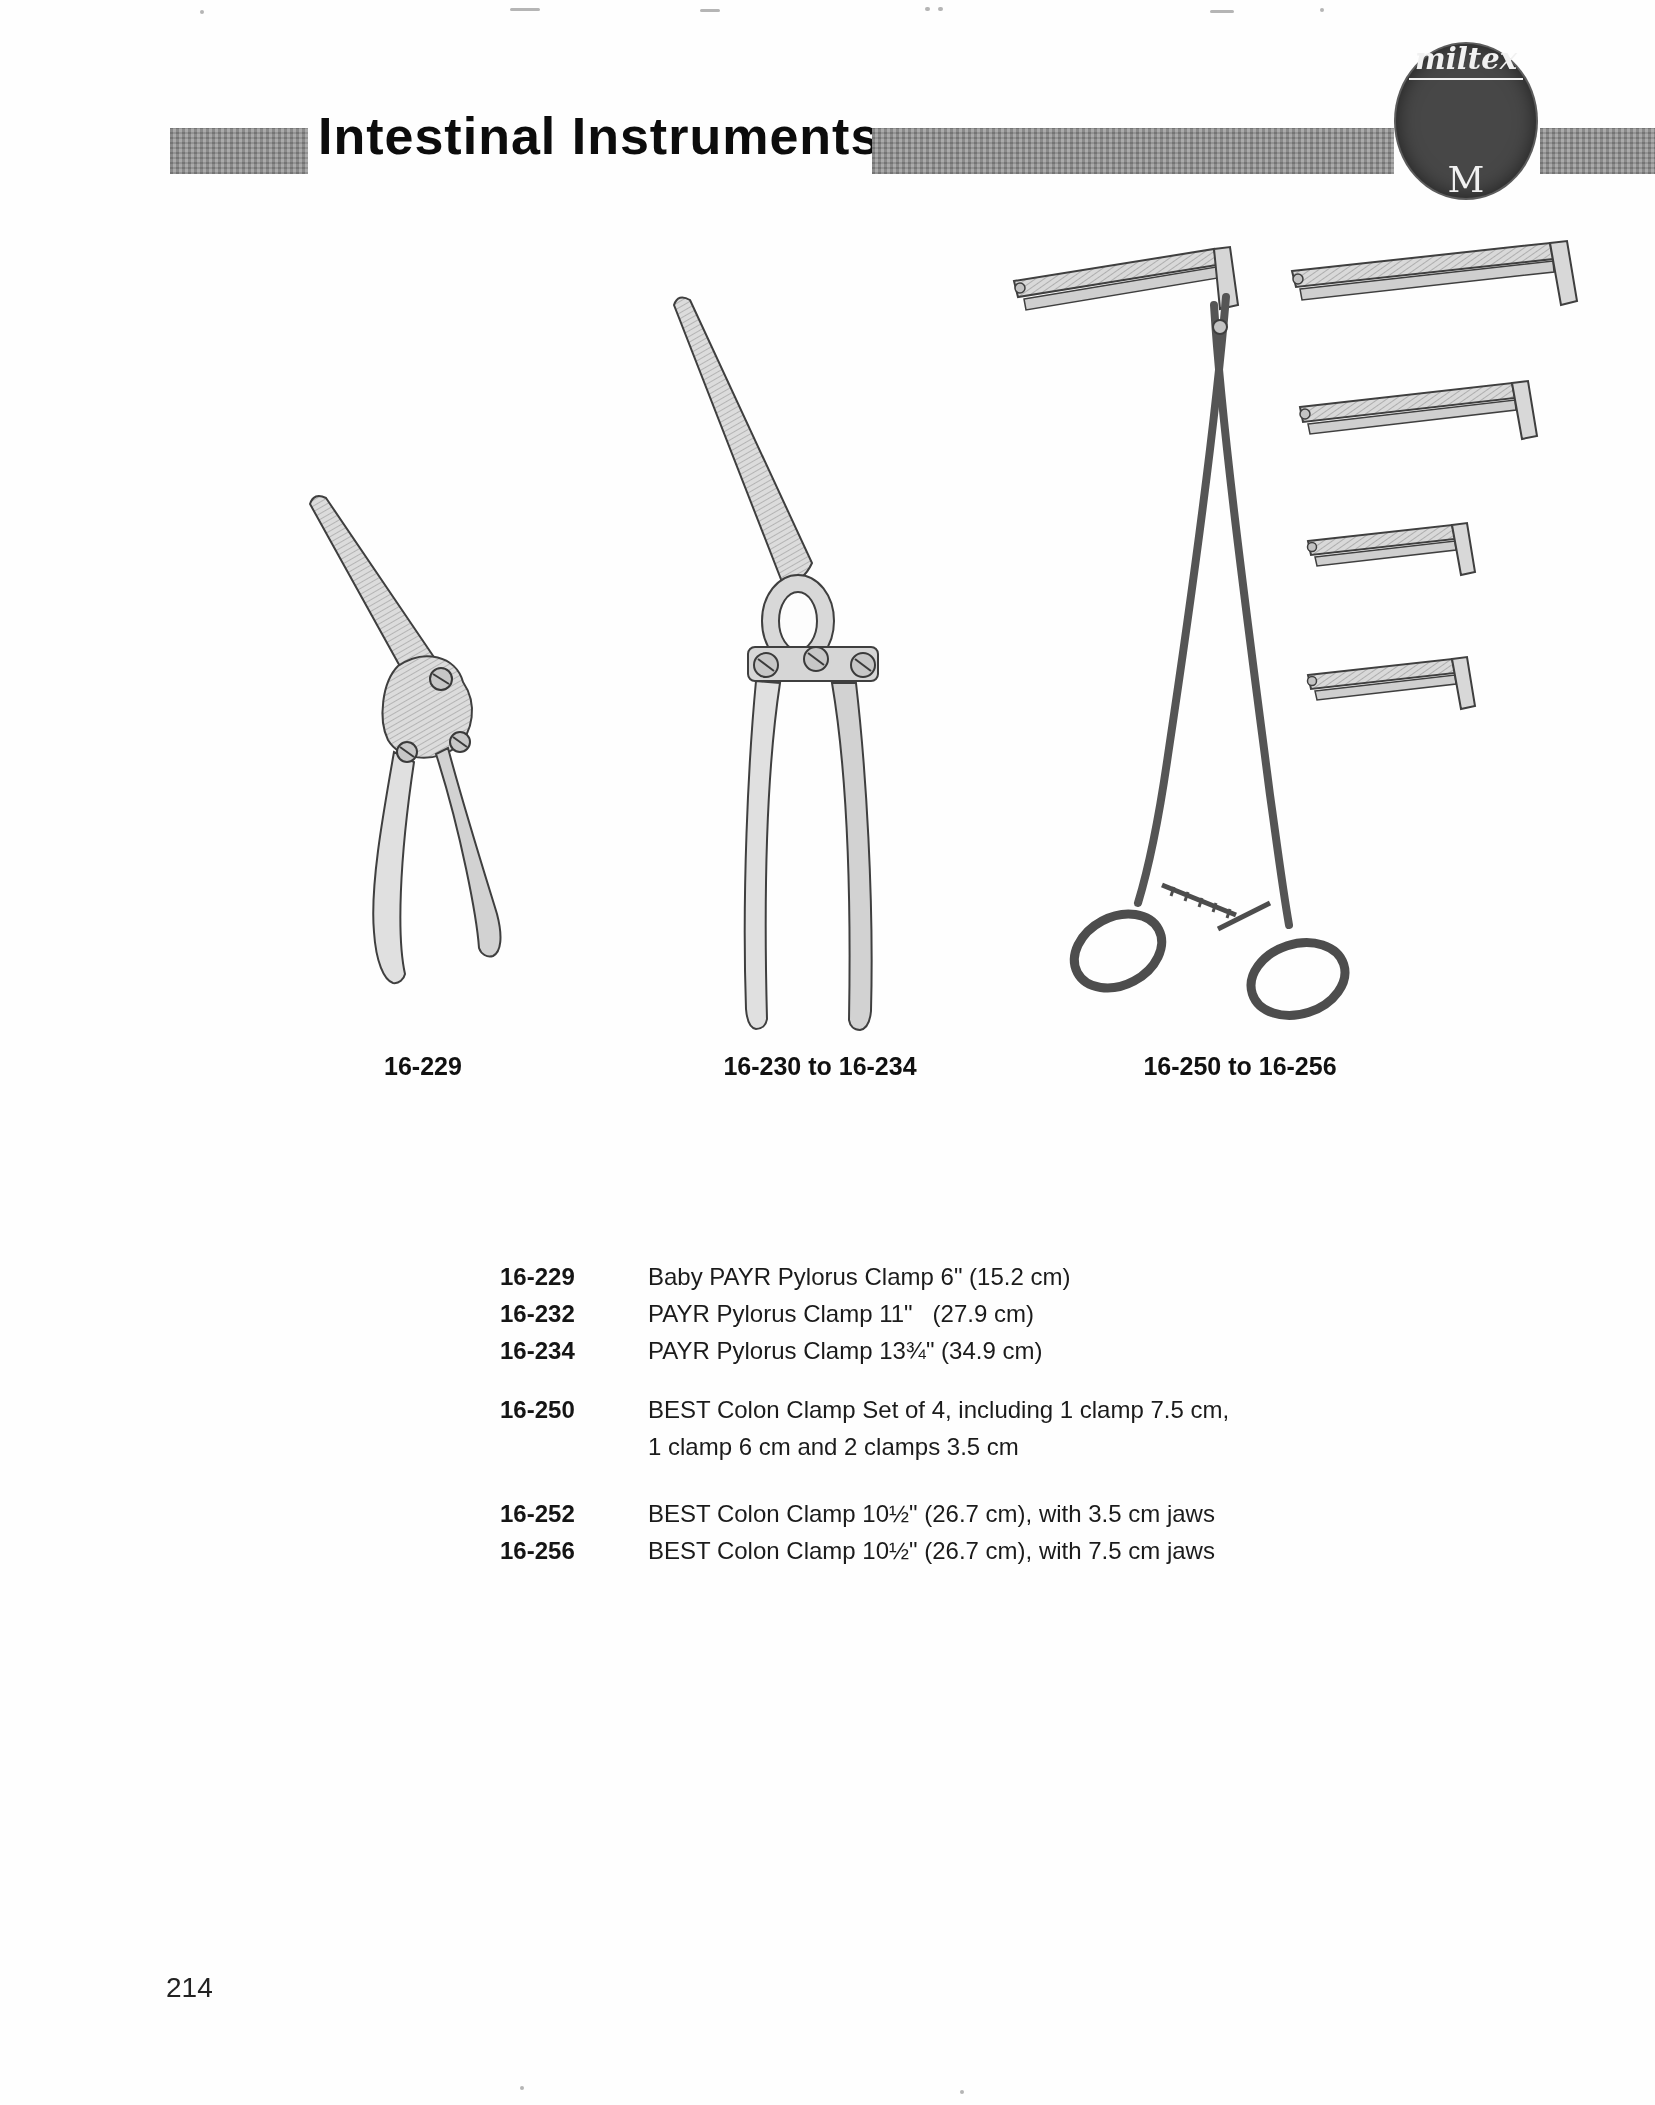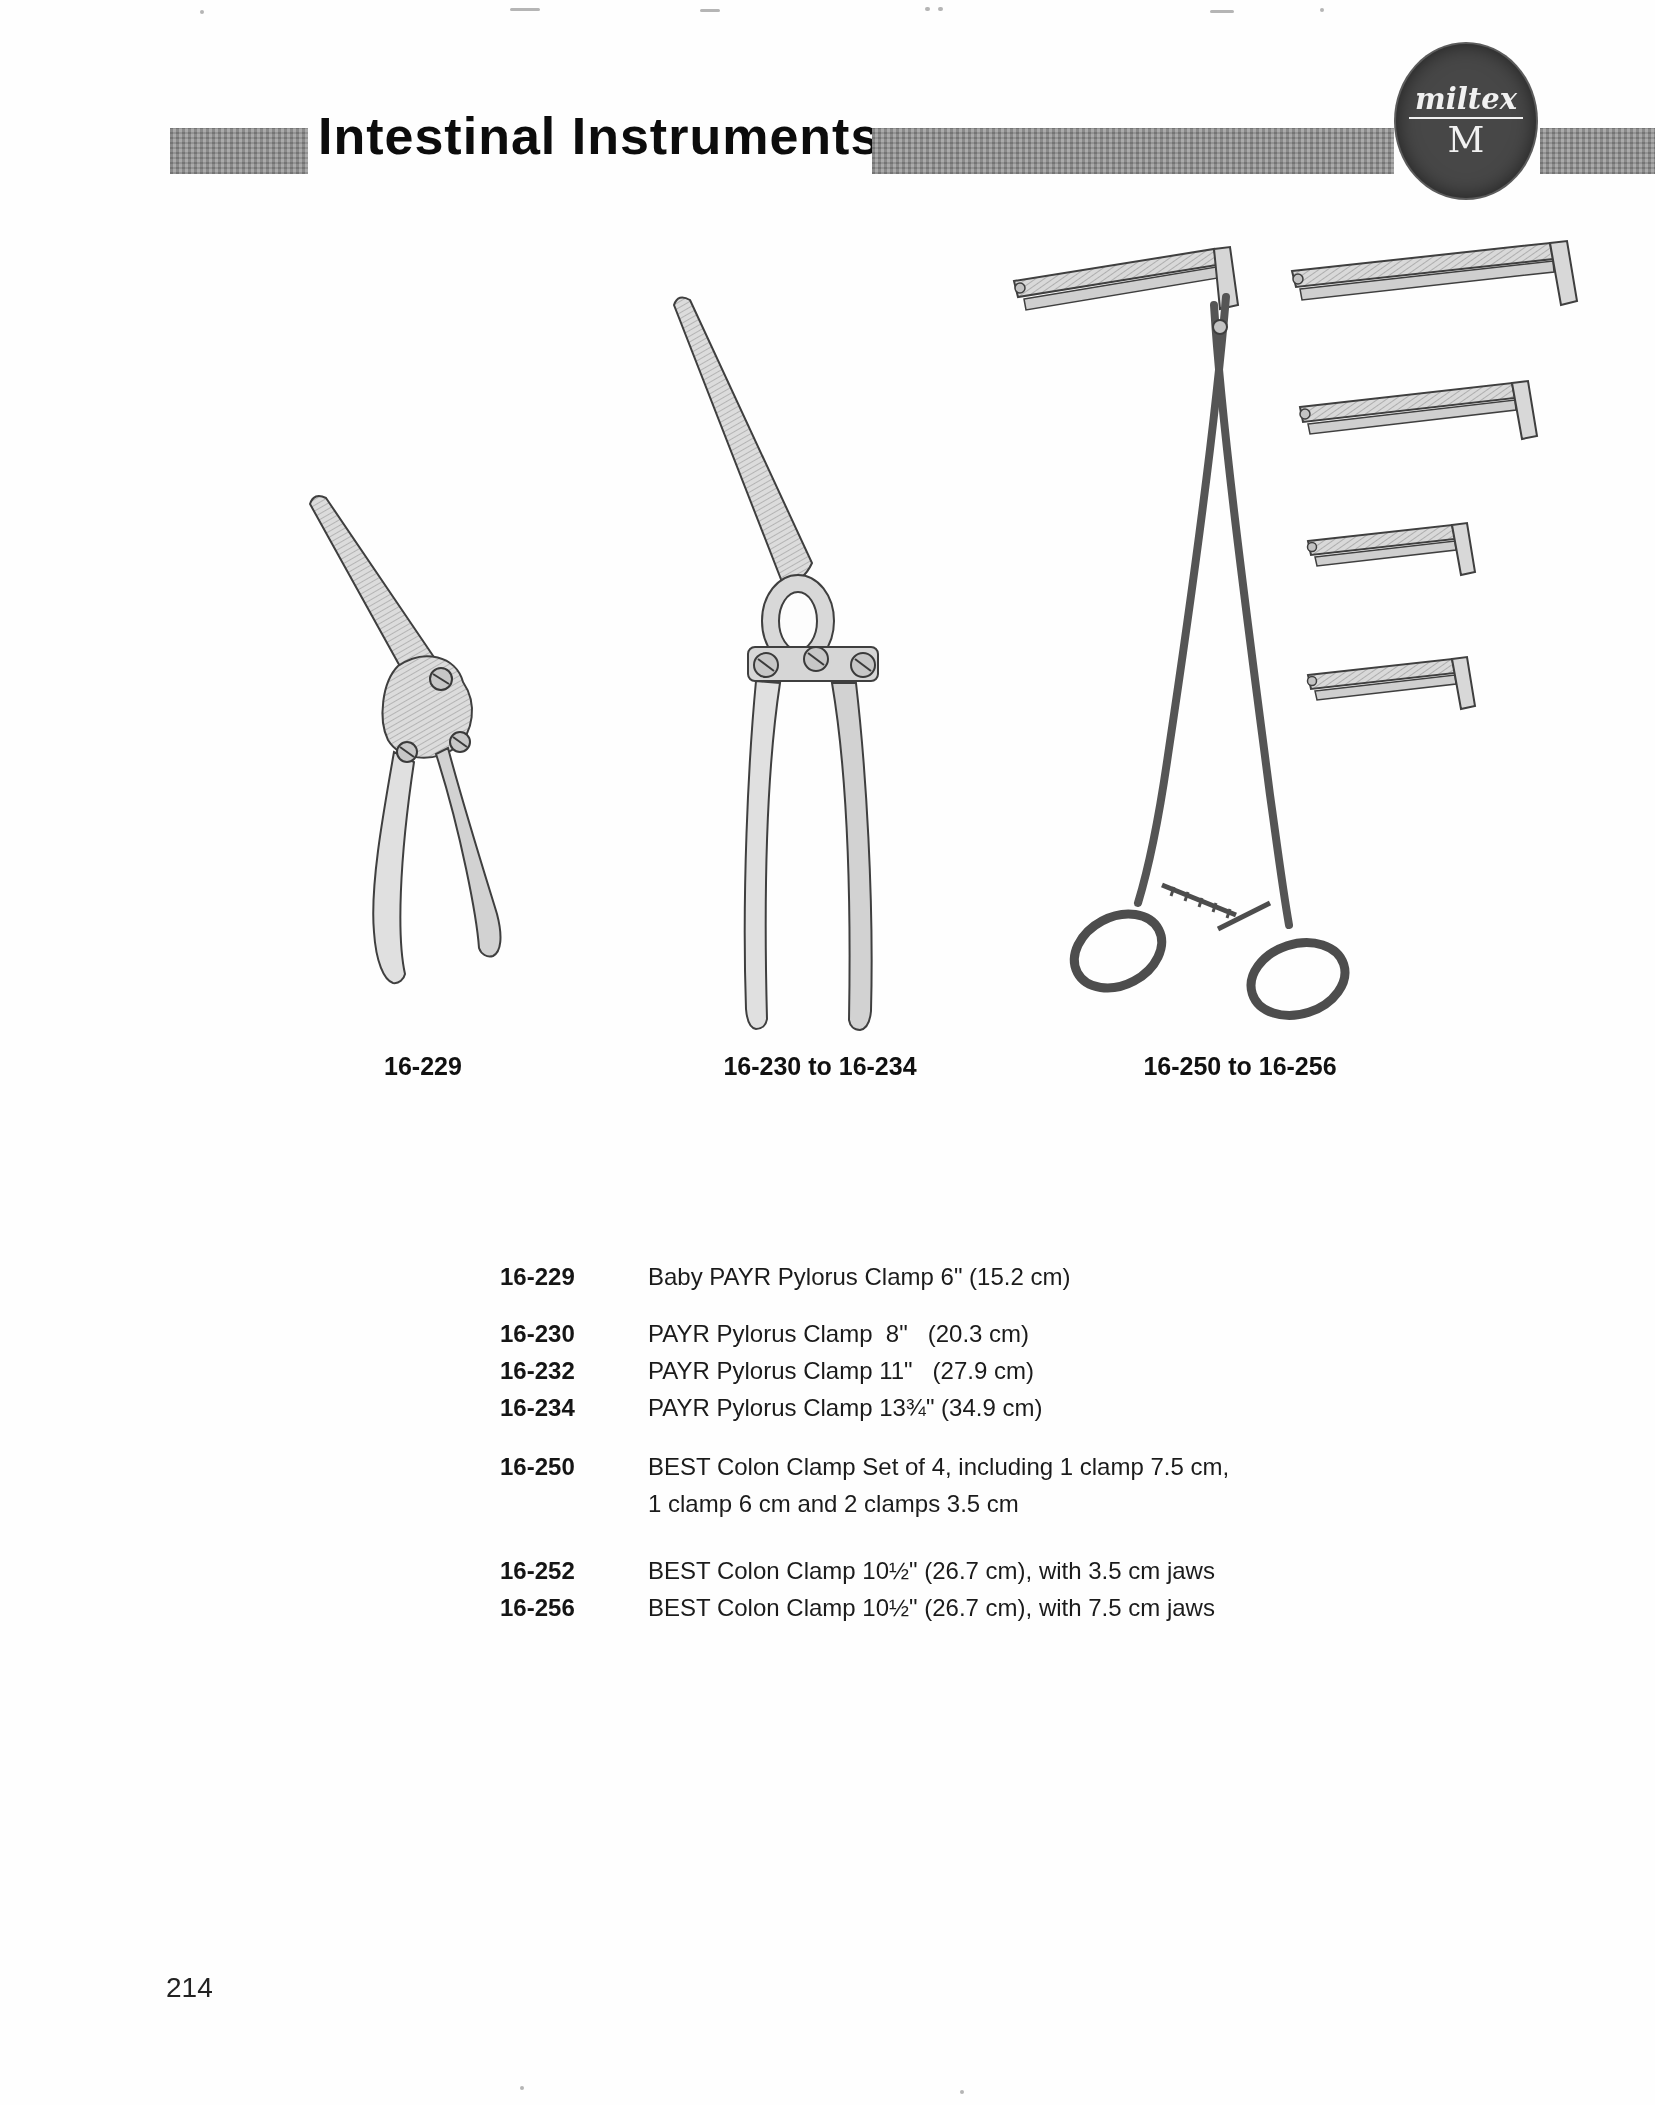--- a/index.html
+++ b/index.html
@@ -27,21 +27,21 @@
   .hbar-right { left:1540px; width:115px; }
   .page-title {
     position:absolute; left:318px; top:106px;
     font-size:52px; font-weight:bold; letter-spacing:1px; color:#0c0c0c;
     white-space:nowrap;
   }
   .logo {
     position:absolute; left:1396px; top:44px; width:140px; height:154px;
     background:#474747; border-radius:50%;
     box-shadow: inset 0 0 20px rgba(0,0,0,.55), 0 0 0 2px #5c5c5c;
-    display:flex; flex-direction:column; align-items:center; justify-content:center;
+    display:flex; flex-direction:column; align-items:center; justify-content:space-between;
   }
   .logo-script {
     font-family:"DejaVu Serif", serif; font-style:italic; font-weight:bold;
     color:#f1f1f1; font-size:29px; line-height:1.1;
     border-bottom:2px solid #f1f1f1; padding:0 6px 2px;
   }
   .logo-m {
     font-family:"DejaVu Serif", serif; color:#f1f1f1;
     font-size:36px; line-height:1; margin-top:3px;
   }
@@ -219,24 +219,20 @@
       </g>
     </svg>
   </figure>
   <div class="caption cap3">16-250 to 16-256</div>
 
   <section class="products">
     <div class="prow">
       <span class="item">16-229</span>
       <span class="desc">Baby PAYR Pylorus Clamp 6" (15.2 cm)</span>
     </div>
-    <div class="prow gap-sm">
-      <span class="item">16-230</span>
-      <span class="desc">PAYR Pylorus Clamp  8"   (20.3 cm)</span>
-    </div>
     <div class="prow">
       <span class="item">16-232</span>
       <span class="desc">PAYR Pylorus Clamp 11"   (27.9 cm)</span>
     </div>
     <div class="prow">
       <span class="item">16-234</span>
       <span class="desc">PAYR Pylorus Clamp 13¾" (34.9 cm)</span>
     </div>
     <div class="prow gap-md">
       <span class="item">16-250</span>

